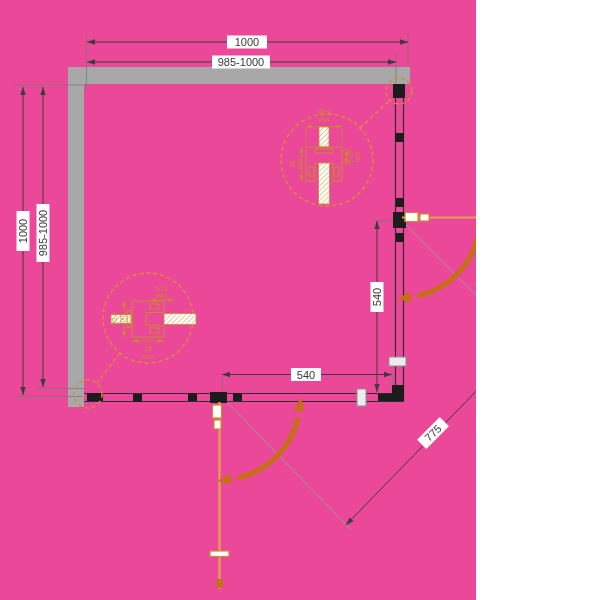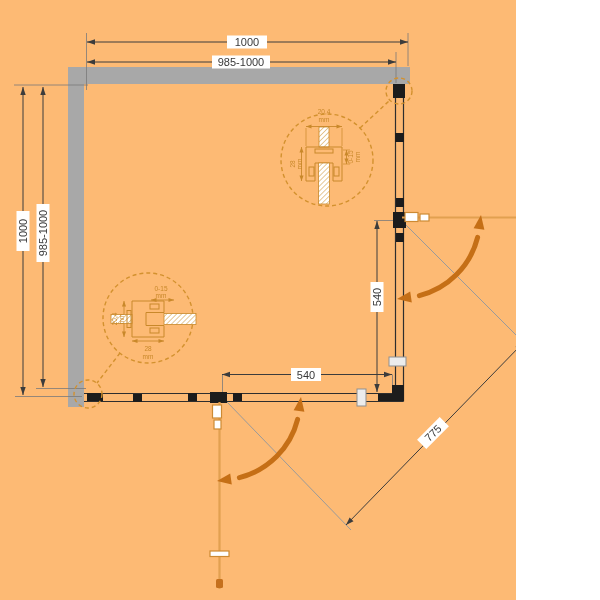--- a/index.html
+++ b/index.html
@@ -1,16 +1,16 @@
 <!DOCTYPE html>
 <html><head>
 <meta charset="utf-8">
 <style>
   html,body{margin:0;padding:0;background:#fff;}
-  .stage{position:relative;width:516px;height:600px;background:#fdba74;overflow:hidden;
+  .stage{position:relative;width:476px;height:600px;background:#ec4899;overflow:hidden;
          font-family:"Liberation Sans",sans-serif;}
   svg{position:absolute;left:0;top:0;}
   .dim{stroke:#3c3c3c;stroke-width:1;fill:none;}
   .ext{stroke:#7a7a7a;stroke-width:0.8;}
   .ext45{stroke:#9a9a9a;stroke-width:1;}
   .dimtxt{font-family:"Liberation Sans",sans-serif;font-size:11px;fill:#383838;
           text-anchor:middle;dominant-baseline:central;}
   .otxt{font-family:"Liberation Sans",sans-serif;font-size:6.5px;fill:#c9882a;
         text-anchor:middle;dominant-baseline:central;}
   .panel{stroke:#2e2e2e;stroke-width:1.2;fill:none;}

